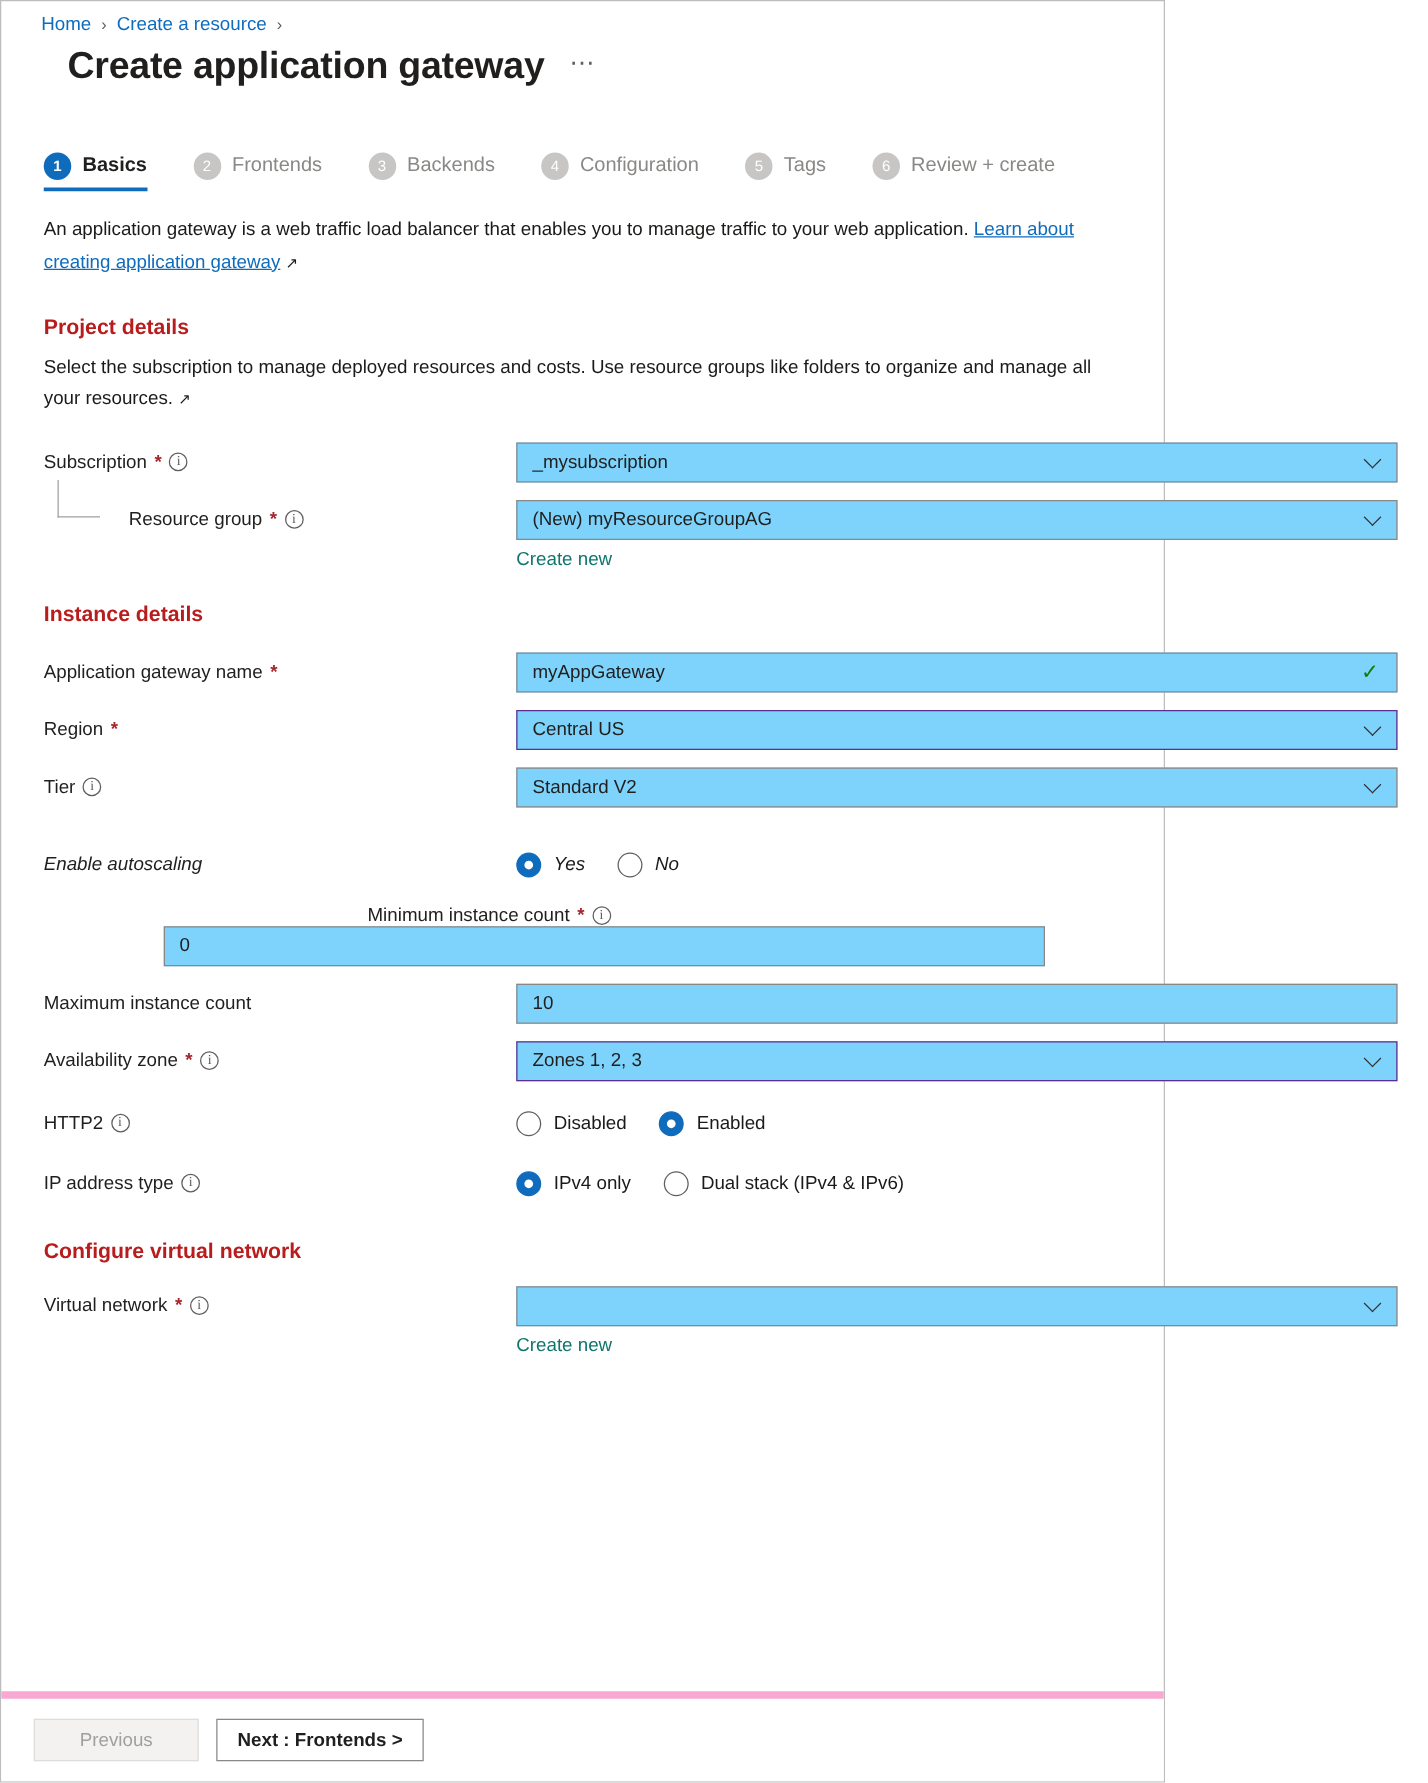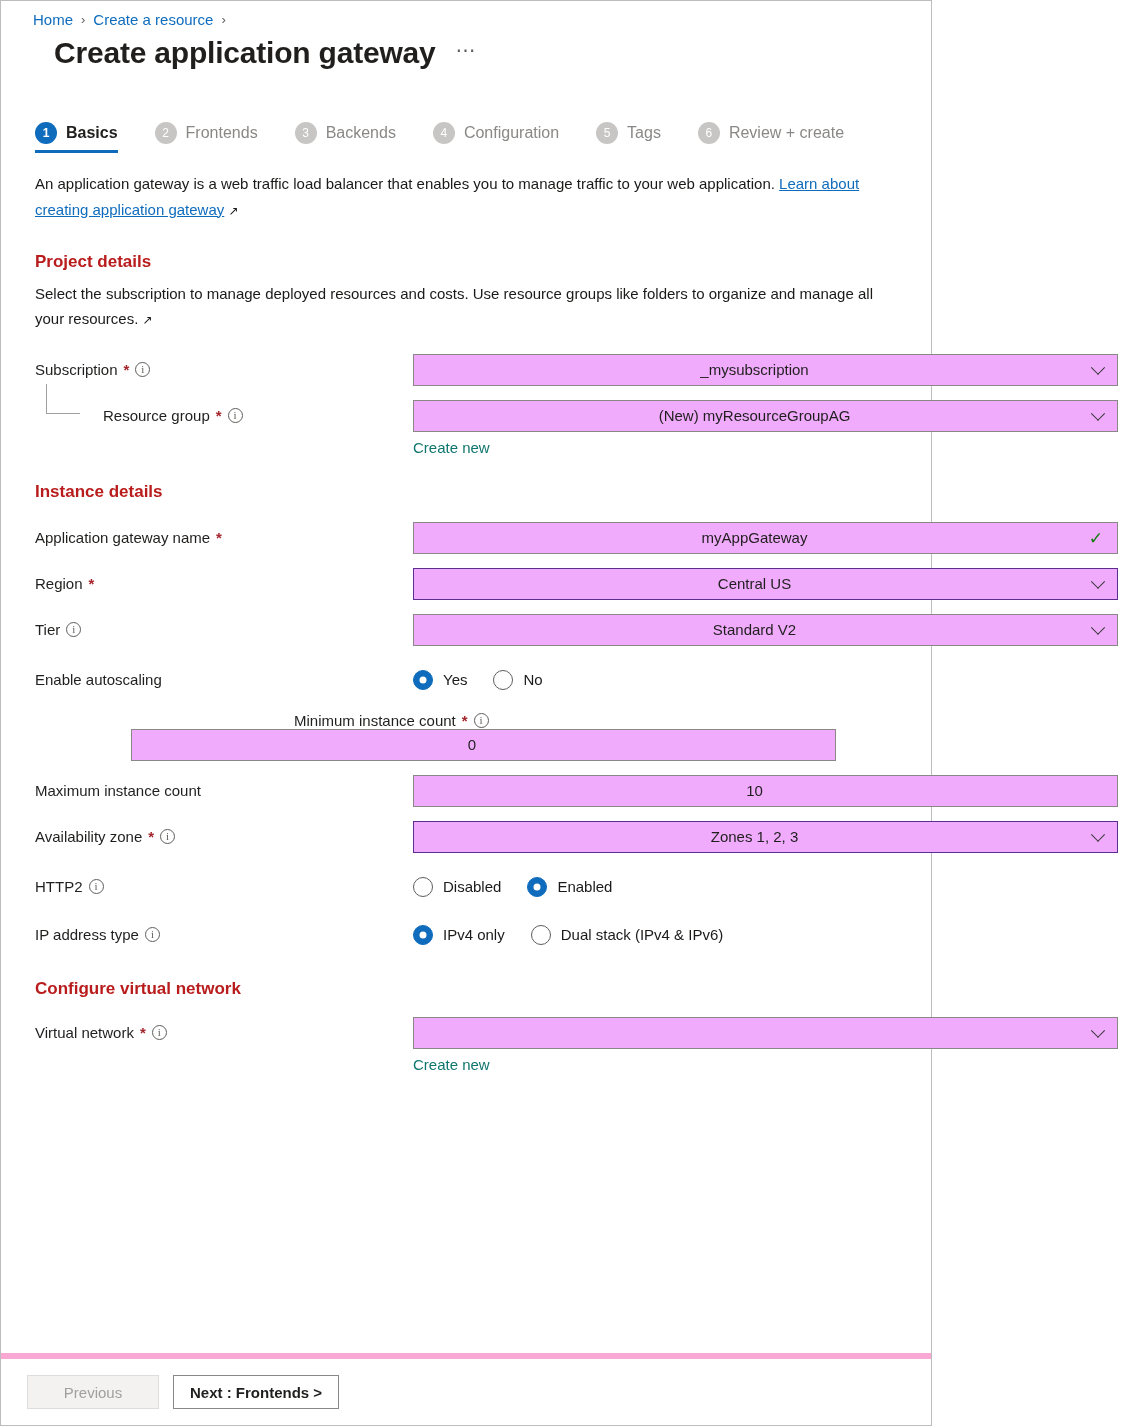--- a/index.html
+++ b/index.html
@@ -144,28 +144,27 @@
     line-height: 13px;
     text-align: center;
     font-family: "Liberation Serif", serif;
     flex: none;
   }
   .ctrl { width: 705px; flex: none; position: relative; }
   .select, .input {
     width: 705px;
     height: 32px;
     border: 1px solid #8a8886;
-    background: #f0abfc;
+    background: #7dd3fc;
     font-size: 15px;
     color: #201f1e;
     padding: 0 34px 0 12px;
     display: flex;
     align-items: center;
     position: relative;
-    justify-content: center;
   }
   .select.focus, .input.focus { border-color: #5c2e91; }
   .chev {
     position: absolute;
     right: 12px;
     top: 50%;
     transform: translateY(-60%);
     width: 12px; height: 12px;
   }
   .chev:before {
@@ -385,21 +384,21 @@
       <span class="info">i</span>
     </div>
     <div class="ctrl">
       <div class="select">
         <span>Standard V2</span>
         <span class="chev"></span>
       </div>
     </div>
   </div>
 
-  <div class="row" style="margin-top:18px;">
+  <div class="row" style="margin-top:30px;font-style:italic;">
     <div class="label">
       <span>Enable autoscaling</span>
     </div>
     <div class="ctrl">
       <div class="radio-group">
         <div class="radio sel">
           <span class="dot"></span>
           <span>Yes</span>
         </div>
         <div class="radio">

